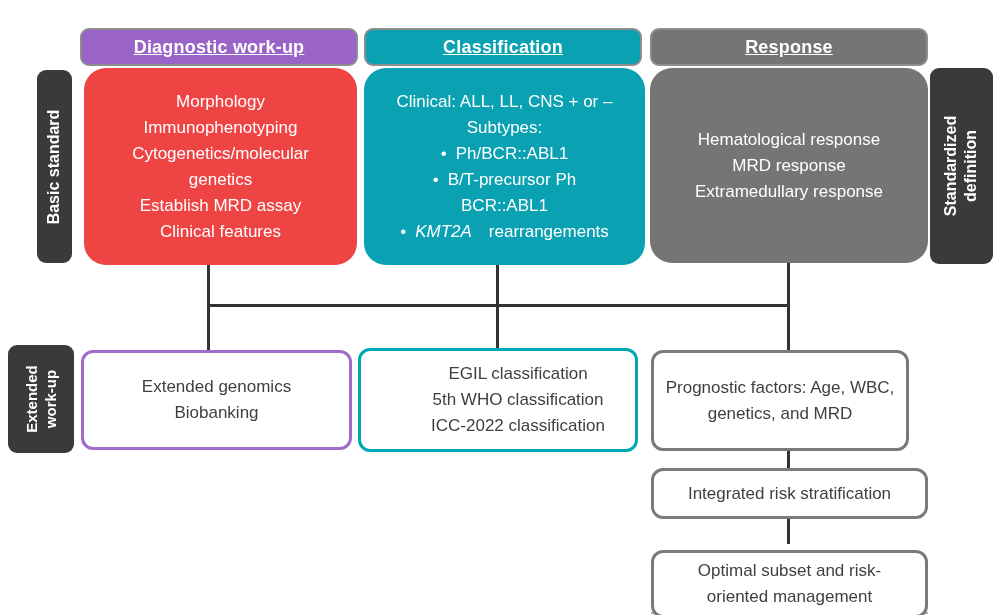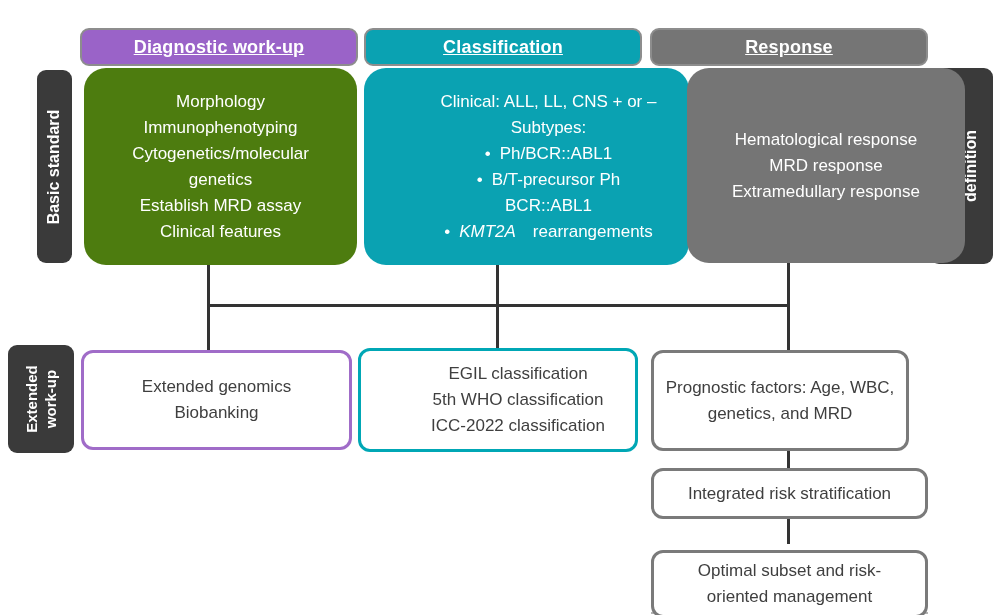--- a/index.html
+++ b/index.html
@@ -9,22 +9,22 @@
   .faint{background:#b3b3b3;}
 
   .header-pill{position:absolute;height:38px;box-sizing:border-box;border:2px solid #8d8d8d;border-radius:9px;
     color:#fff;font-weight:bold;font-size:18px;display:flex;align-items:center;justify-content:center;letter-spacing:.2px;text-decoration:underline;}
   .hp-purple{background:#9a63c8;}
   .hp-teal{background:#0aa2b2;}
   .hp-gray{background:#757575;}
 
   .bigbox{position:absolute;border-radius:22px;color:#fff;font-size:17px;line-height:26px;
     display:flex;flex-direction:column;align-items:center;justify-content:center;text-align:center;}
-  .bb-purple{background:#4d7c0f;}
-  .bb-teal{background:#0aa2b2;padding-left:44px;}
+  .bb-purple{background:#ef4444;}
+  .bb-teal{background:#0aa2b2;}
   .bb-gray{background:#757575;}
 
   .sidelabel{position:absolute;background:#3a3a3a;border-radius:9px;color:#fff;
     display:flex;align-items:center;justify-content:center;}
   .rot{transform:rotate(-90deg);white-space:nowrap;font-weight:bold;font-size:16px;text-align:center;line-height:20px;}
 
   .outbox{position:absolute;background:#fff;box-sizing:border-box;border-radius:12px;
     display:flex;flex-direction:column;align-items:center;justify-content:center;text-align:center;
     color:#3f3f3f;font-size:17px;line-height:26px;}
   .ob-purple{border:3px solid #a06cc8;}
@@ -94,21 +94,21 @@
   </div>
   <div>BCR::ABL1</div>
   <div class="brow">
     <span>•</span>
     <span class="it">KMT2A</span>
       <span class="gap"></span>
       <span style="margin-left:-5px;">rearrangements</span>
   </div>
 </div>
 
-<div class="bigbox bb-gray" style="left:650px;top:68px;width:278px;height:195px;margin-left:37px;">
+<div class="bigbox bb-gray" style="left:650px;top:68px;width:278px;height:195px;">
   <div>Hematological response</div>
   <div>MRD response</div>
   <div>Extramedullary response</div>
 </div>
 
 <div class="outbox ob-purple" style="left:81px;top:350px;width:271px;height:100px;align-items:center;">
   <div>Extended genomics</div>
   <div>Biobanking</div>
 </div>
 

